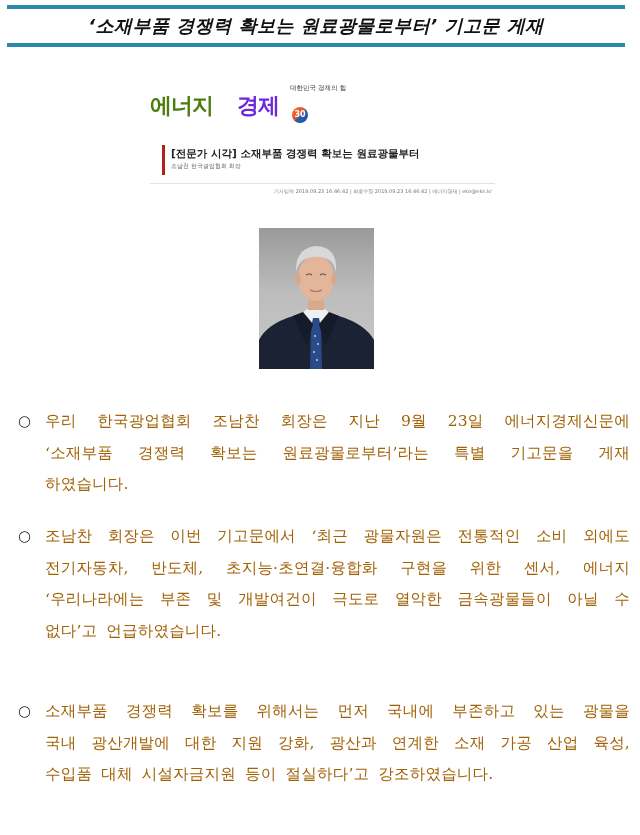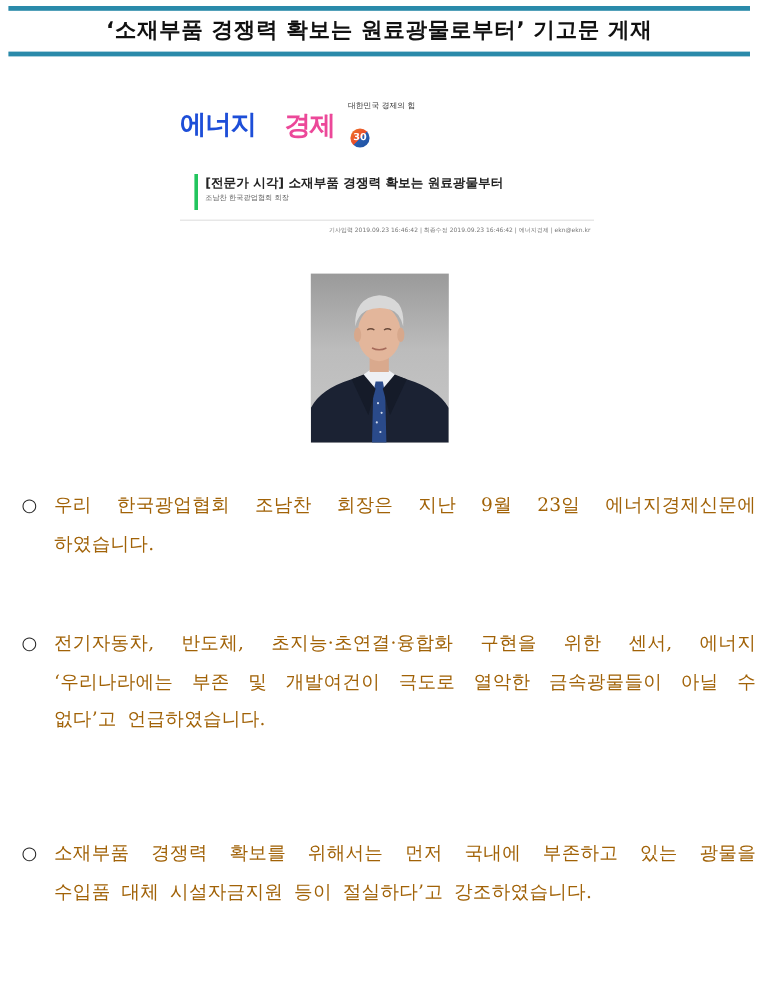--- a/index.html
+++ b/index.html
@@ -14,20 +14,21 @@
       overflow: hidden;
       font-family: "DejaVu Serif", "Liberation Serif", serif;
       color: #1a1a1a;
     }
     .title-band {
       position: absolute;
       left: 7px;
       top: 5px;
       width: 618px;
       height: 41px;
+      font-style: italic;
     }
     .title-band .bar {
       position: absolute;
       left: 0;
       width: 100%;
       height: 4px;
       background: #2a8aaa;
     }
     .title-band .bar.top { top: 0; }
     .title-band .bar.bottom { top: 38px; }
@@ -67,35 +68,35 @@
       font-family: "DejaVu Sans", sans-serif;
       font-size: 6.5px;
       color: #333;
       white-space: nowrap;
       padding-left: 48px;
     }
     .logo .name-black {
       position: absolute;
       left: 0;
       top: 12px;
-      font-family: Liberation Mono, monospace;
+      font-family: Liberation Sans, sans-serif;
       font-weight: bold;
       font-size: 22px;
-      color: #1d4ed8;
+      color: #4d7c0f;
       letter-spacing: -1px;
       line-height: 26px;
     }
     .logo .name-red {
       position: absolute;
       left: 87px;
       top: 12px;
       font-family: "DejaVu Sans", sans-serif;
       font-weight: bold;
       font-size: 22px;
-      color: #ec4899;
+      color: #6d28d9;
       letter-spacing: -1px;
       line-height: 26px;
     }
     .logo .badge {
       position: absolute;
       left: 142px;
       top: 26px;
       width: 16px;
       height: 16px;
       border-radius: 50%;
@@ -104,21 +105,21 @@
       font-family: "DejaVu Sans", sans-serif;
       font-weight: bold;
       font-size: 8px;
       line-height: 16px;
       text-align: center;
     }
     .headline-block {
       position: absolute;
       left: 22px;
       top: 70px;
-      border-left: 3px solid #22c55e;
+      border-left: 3px solid #b91c1c;
       padding-left: 6px;
       height: 30px;
     }
     .headline-block .headline {
       font-family: "DejaVu Sans", sans-serif;
       font-weight: bold;
       font-size: 10.5px;
       color: #222;
       line-height: 16px;
       white-space: nowrap;
@@ -250,32 +251,35 @@
     <path d="M61 47 Q64 45 67 47" stroke="#6a4a3a" stroke-width="1.2" fill="none"></path>
 
     <path d="M51 62 Q57 65 63 62" stroke="#a66a5a" stroke-width="1.2" fill="none"></path>
   </svg>
 </div>
 
 <div class="para" id="p1">
   <span class="bullet">○</span>
   <div class="text">
     <span class="line justify">우리 한국광업협회 조남찬 회장은 지난 9월 23일 에너지경제신문에</span>
+    <span class="line justify">‘소재부품 경쟁력 확보는 원료광물로부터’라는 특별 기고문을 게재</span>
     <span class="line">하였습니다.</span>
   </div>
 </div>
 
 <div class="para" id="p2">
   <span class="bullet">○</span>
   <div class="text">
+    <span class="line justify">조남찬 회장은 이번 기고문에서 ‘최근 광물자원은 전통적인 소비 외에도</span>
     <span class="line justify">전기자동차, 반도체, 초지능·초연결·융합화 구현을 위한 센서, 에너지</span>
     <span class="line justify">‘우리나라에는 부존 및 개발여건이 극도로 열악한 금속광물들이 아닐 수</span>
     <span class="line">없다’고 언급하였습니다.</span>
   </div>
 </div>
 
 <div class="para" id="p3">
   <span class="bullet">○</span>
   <div class="text">
     <span class="line justify">소재부품 경쟁력 확보를 위해서는 먼저 국내에 부존하고 있는 광물을</span>
+    <span class="line justify">국내 광산개발에 대한 지원 강화, 광산과 연계한 소재 가공 산업 육성,</span>
     <span class="line">수입품 대체 시설자금지원 등이 절실하다’고 강조하였습니다.</span>
   </div>
 </div>
 
 </body></html>

